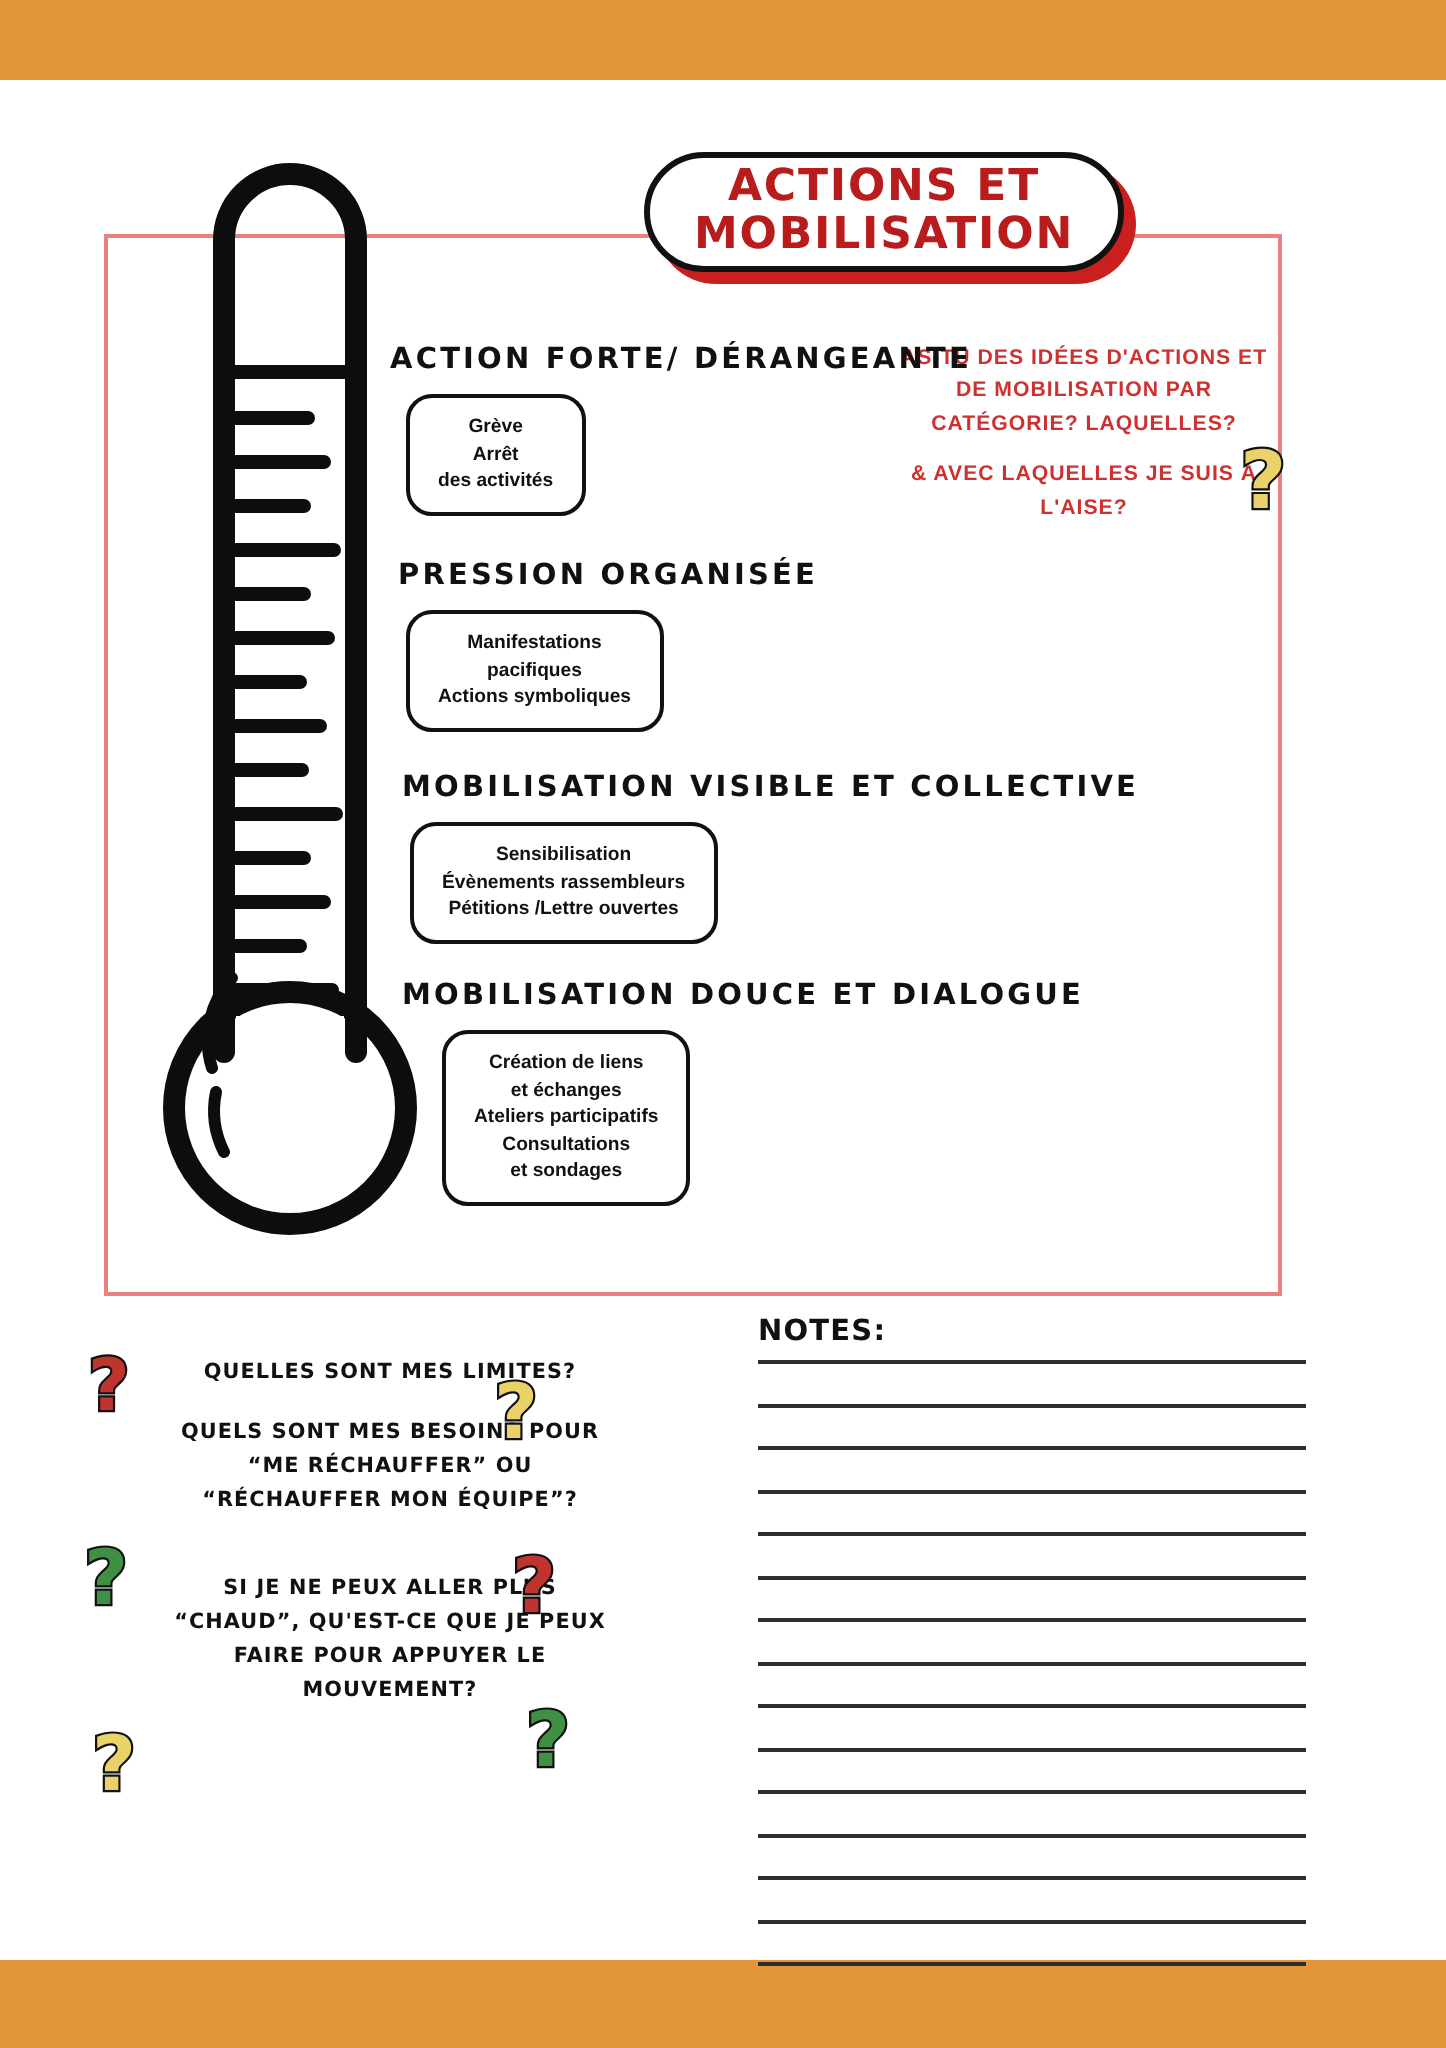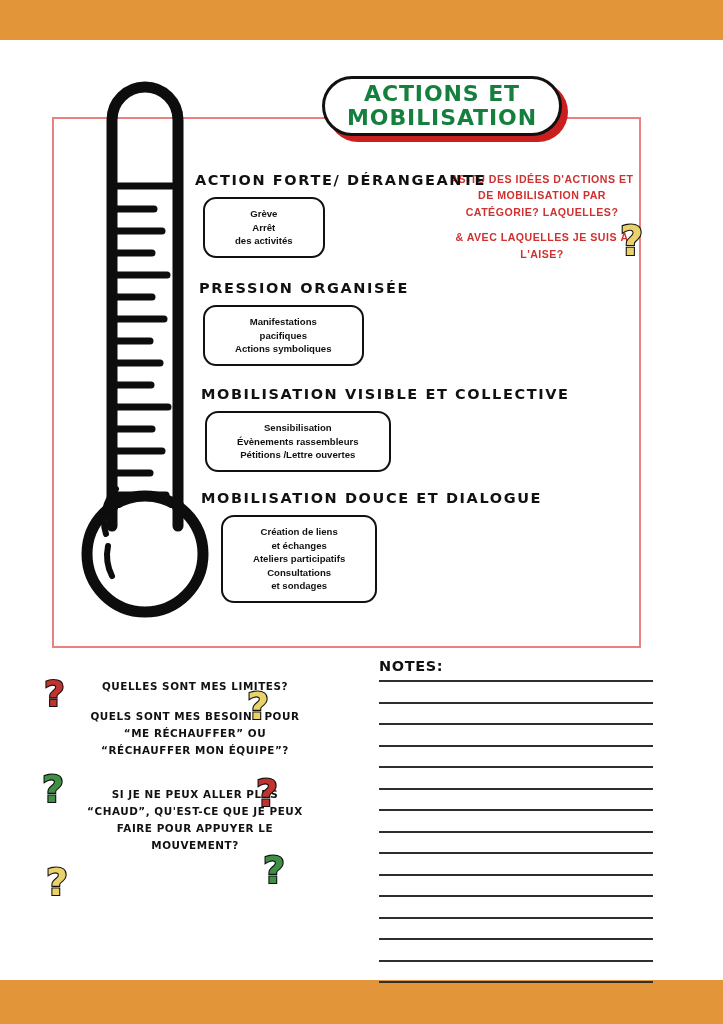--- a/index.html
+++ b/index.html
@@ -54,42 +54,42 @@
     border-radius: 30px;
     display: flex; flex-direction: column;
     align-items: center; justify-content: center;
     line-height: 1.08;
   }
   .title-box .t-line {
     font-family: "DejaVu Sans", sans-serif;
     font-weight: 700;
     font-size: 22px;
     letter-spacing: 0.9px;
-    color: #15803d;
+    color: #b91c1c;
     text-transform: uppercase;
   }
 
   
   .cat { position: absolute; }
   .cat-title {
     font-family: "DejaVu Sans", sans-serif;
     font-weight: 700;
     font-size: 14.5px;
     letter-spacing: 1.6px;
     color: #111111;
     text-transform: uppercase;
     white-space: nowrap;
   }
   .cat-box {
     margin-top: 9px;
     display: inline-block;
     border: 2px solid #111111;
     border-radius: 13px;
     background: #ffffff;
-    padding: 8px 30px;
+    padding: 8px 14px;
     text-align: center;
   }
   .cat-box .item {
     font-family: "Liberation Sans", sans-serif;
     font-weight: 700;
     font-size: 9.6px;
     color: #111111;
     line-height: 1.42;
     white-space: nowrap;
   }

